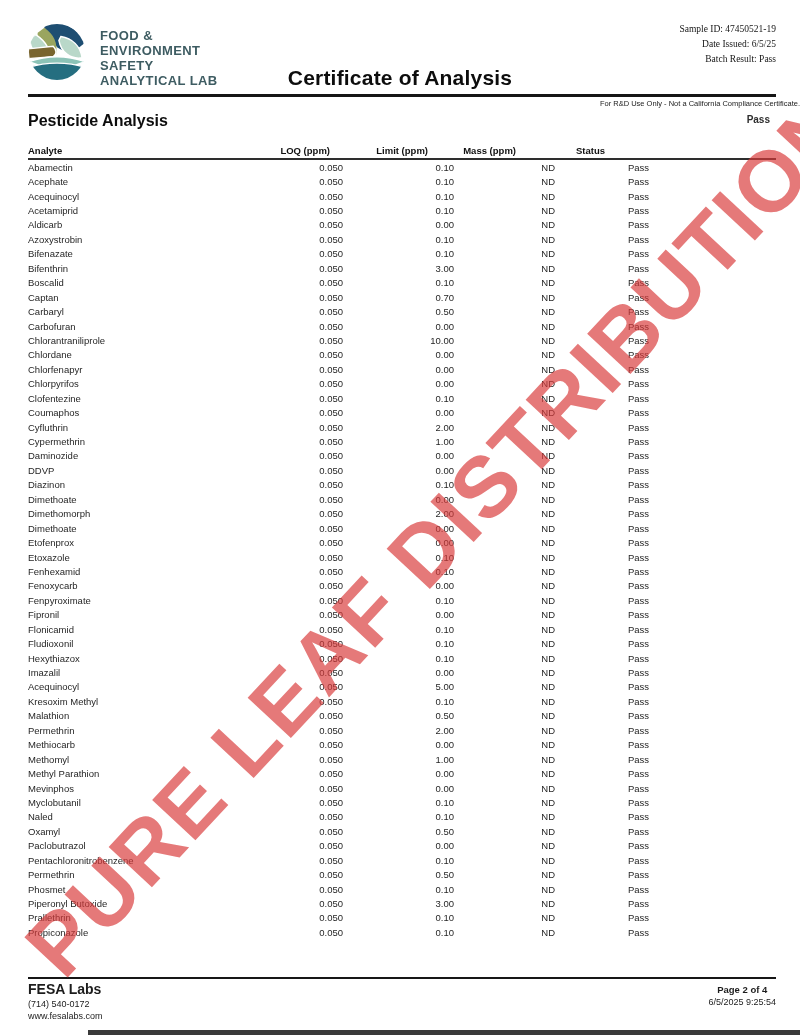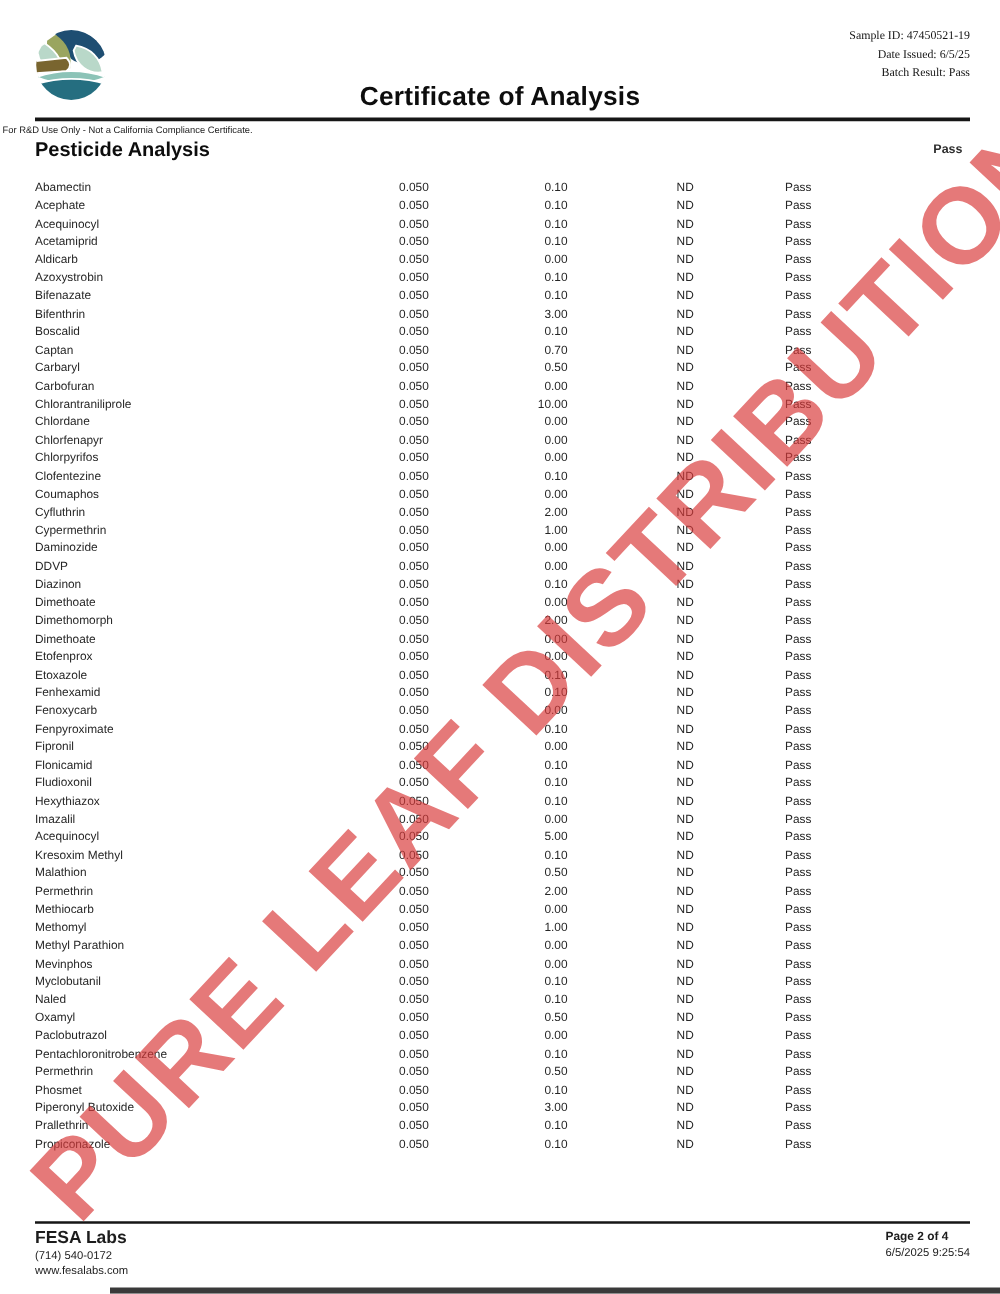--- a/index.html
+++ b/index.html
@@ -9,21 +9,21 @@
   }
   
   .logo-block{position:absolute;left:28px;top:18px;display:flex;align-items:flex-start;}
   .logo-mark{width:58px;height:68px;}
   .logo-text{margin-left:14px;margin-top:10px;font-weight:700;font-size:13px;line-height:15px;
     letter-spacing:.4px;color:#3e5c62;text-transform:uppercase;}
   .header-info{position:absolute;top:22px;right:24px;text-align:right;font-size:9.5px;line-height:15px;color:#151515;font-family:Liberation Serif, serif;}
   .doc-title{position:absolute;top:66px;left:0;right:0;text-align:center;
     font-size:21px;font-weight:700;color:#0d0d0d;letter-spacing:.2px;}
   .rule-top{position:absolute;top:94px;left:28px;right:24px;height:2.5px;background:#161616;}
-  .disclaimer{position:absolute;top:99px;left:2px;right:0;text-align:left;font-size:7.5px;color:#222;}
+  .disclaimer{position:absolute;top:99px;left:2px;right:0;text-align:right;font-size:7.5px;color:#222;}
   
   .section-title{position:absolute;top:112px;left:28px;font-size:16px;font-weight:700;color:#0d0d0d;}
   .section-pass{position:absolute;top:114px;right:30px;font-size:10px;font-weight:700;color:#2e2e2e;}
   
   .ptable{position:absolute;top:143px;left:28px;right:24px;}
   .thead,.trow{display:grid;grid-template-columns:210px 92px 98px 88px 1fr;align-items:center;}
   .thead{height:15px;border-bottom:2px solid #2e2e2e;font-size:9.5px;font-weight:700;color:#111;}
   .trow{height:14.45px;font-size:9.5px;color:#262626;gap:13px;}
   .c1{text-align:left;}
   .c2,.c3,.c4{text-align:right;}
@@ -31,21 +31,21 @@
   
   .watermark{
     position:absolute;top:535px;left:440px;transform:translate(-50%,-50%) rotate(-47deg);
     font-size:86px;font-weight:700;letter-spacing:2px;white-space:nowrap;
     opacity:.68;z-index:6;pointer-events:none;
   }
   
   .rule-bottom{position:absolute;top:977px;left:28px;right:24px;height:2px;background:#161616;}
   .footer-left{position:absolute;left:28px;top:983px;font-size:9px;line-height:12.5px;color:#1c1c1c;}
   .footer-left .lab{font-weight:700;font-size:14px;margin-bottom:2px;}
-  .footer-right{position:absolute;right:24px;top:983px;text-align:left;font-size:9px;line-height:13px;color:#1c1c1c;}
+  .footer-right{position:absolute;right:24px;top:983px;text-align:center;font-size:9px;line-height:13px;color:#1c1c1c;}
   .footer-right .page{font-weight:700;font-size:9.5px;}
   .bottom-bar{position:absolute;left:88px;right:0;bottom:0;height:5px;background:#3a3a3a;}
 </style>
 </head>
 <body>
 
 <div class="logo-block">
   <svg class="logo-mark" viewBox="0 0 60 60" aria-hidden="true">
     <defs>
         <clipPath id="lc">
@@ -56,36 +56,49 @@
       <circle cx="30" cy="30" r="29" fill="#ffffff"></circle>
       <path d="M16 3 C30 -5 50 3 59 20 C50 30 38 31 30 25 C24 16 19 8 16 3 Z" fill="#1e4e72"></path>
       <path d="M17 5 C27 12 31 21 29 33 C18 31 9 22 10 10 Z" fill="#9aa55f"></path>
       <path d="M8 12 C20 20 24 30 22 40 C10 38 2 28 2 16 Z" stroke="#ffffff" stroke-width="1.5" fill="#b9d8c9"></path>
       <path d="M-2 27 L26 24 C30 28 30 32 26 35 L-2 37 Z" stroke="#ffffff" stroke-width="1.5" fill="#79652f"></path>
       <path d="M34 14 C46 16 54 24 56 36 C44 38 34 30 32 18 Z" stroke="#ffffff" stroke-width="1.5" fill="#b9d8c9"></path>
       <path d="M1 40 Q30 30 59 40 Q30 52 1 40 Z" stroke="#ffffff" stroke-width="1.5" fill="#8cc3b7"></path>
       <path d="M0 46 Q30 37 60 46 L60 62 L0 62 Z" stroke="#ffffff" stroke-width="1.5" fill="#256e80"></path>
     </g>
   </svg>
+  <div class="logo-text">
+    <div>FOOD &amp;</div>
+    <div>ENVIRONMENT</div>
+    <div>SAFETY</div>
+    <div>ANALYTICAL LAB</div>
+  </div>
 </div>
 
 <div class="header-info">
   <div>Sample ID: 47450521-19</div>
   <div>Date Issued: 6/5/25</div>
   <div>Batch Result: Pass</div>
 </div>
 
 <div class="doc-title">Certificate of Analysis</div>
 <div class="rule-top"></div>
 <div class="disclaimer">For R&amp;D Use Only - Not a California Compliance Certificate.</div>
 
 <div class="section-title">Pesticide Analysis</div>
 <div class="section-pass">Pass</div>
 
 <div class="ptable">
+  <div class="thead">
+    <span class="c1">Analyte</span>
+    <span class="c2">LOQ (ppm)</span>
+    <span class="c3">Limit (ppm)</span>
+    <span class="c4">Mass (ppm)</span>
+    <span class="c5">Status</span>
+  </div>
   <div>
       <div class="trow">
     <span class="c1">Abamectin</span>
     <span class="c2">0.050</span>
     <span class="c3">0.10</span>
     <span class="c4">ND</span>
     <span class="c5">Pass</span>
   </div>
       <div class="trow">
     <span class="c1">Acephate</span>

